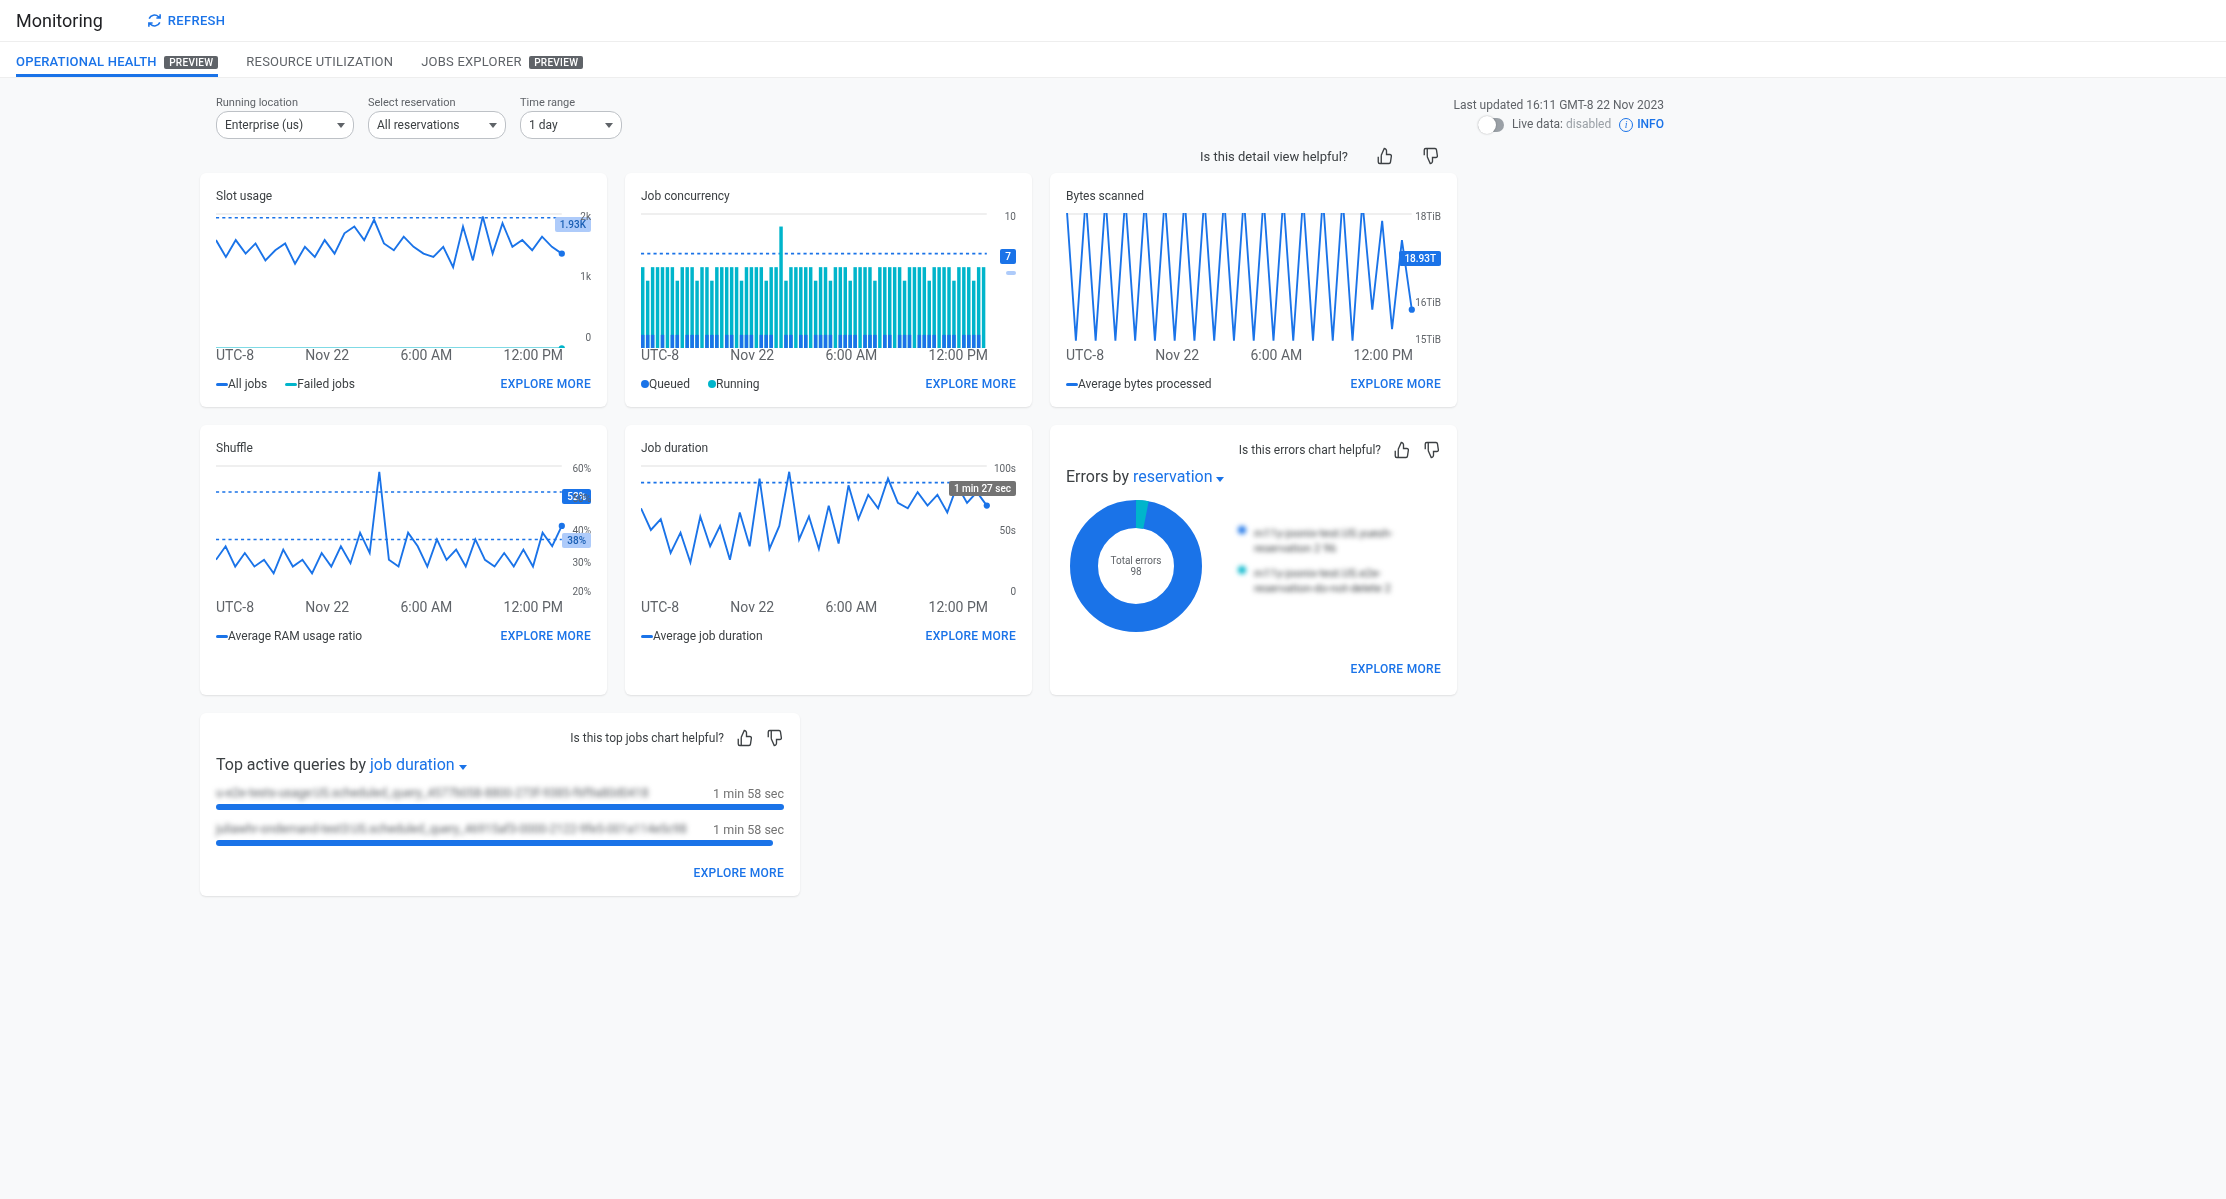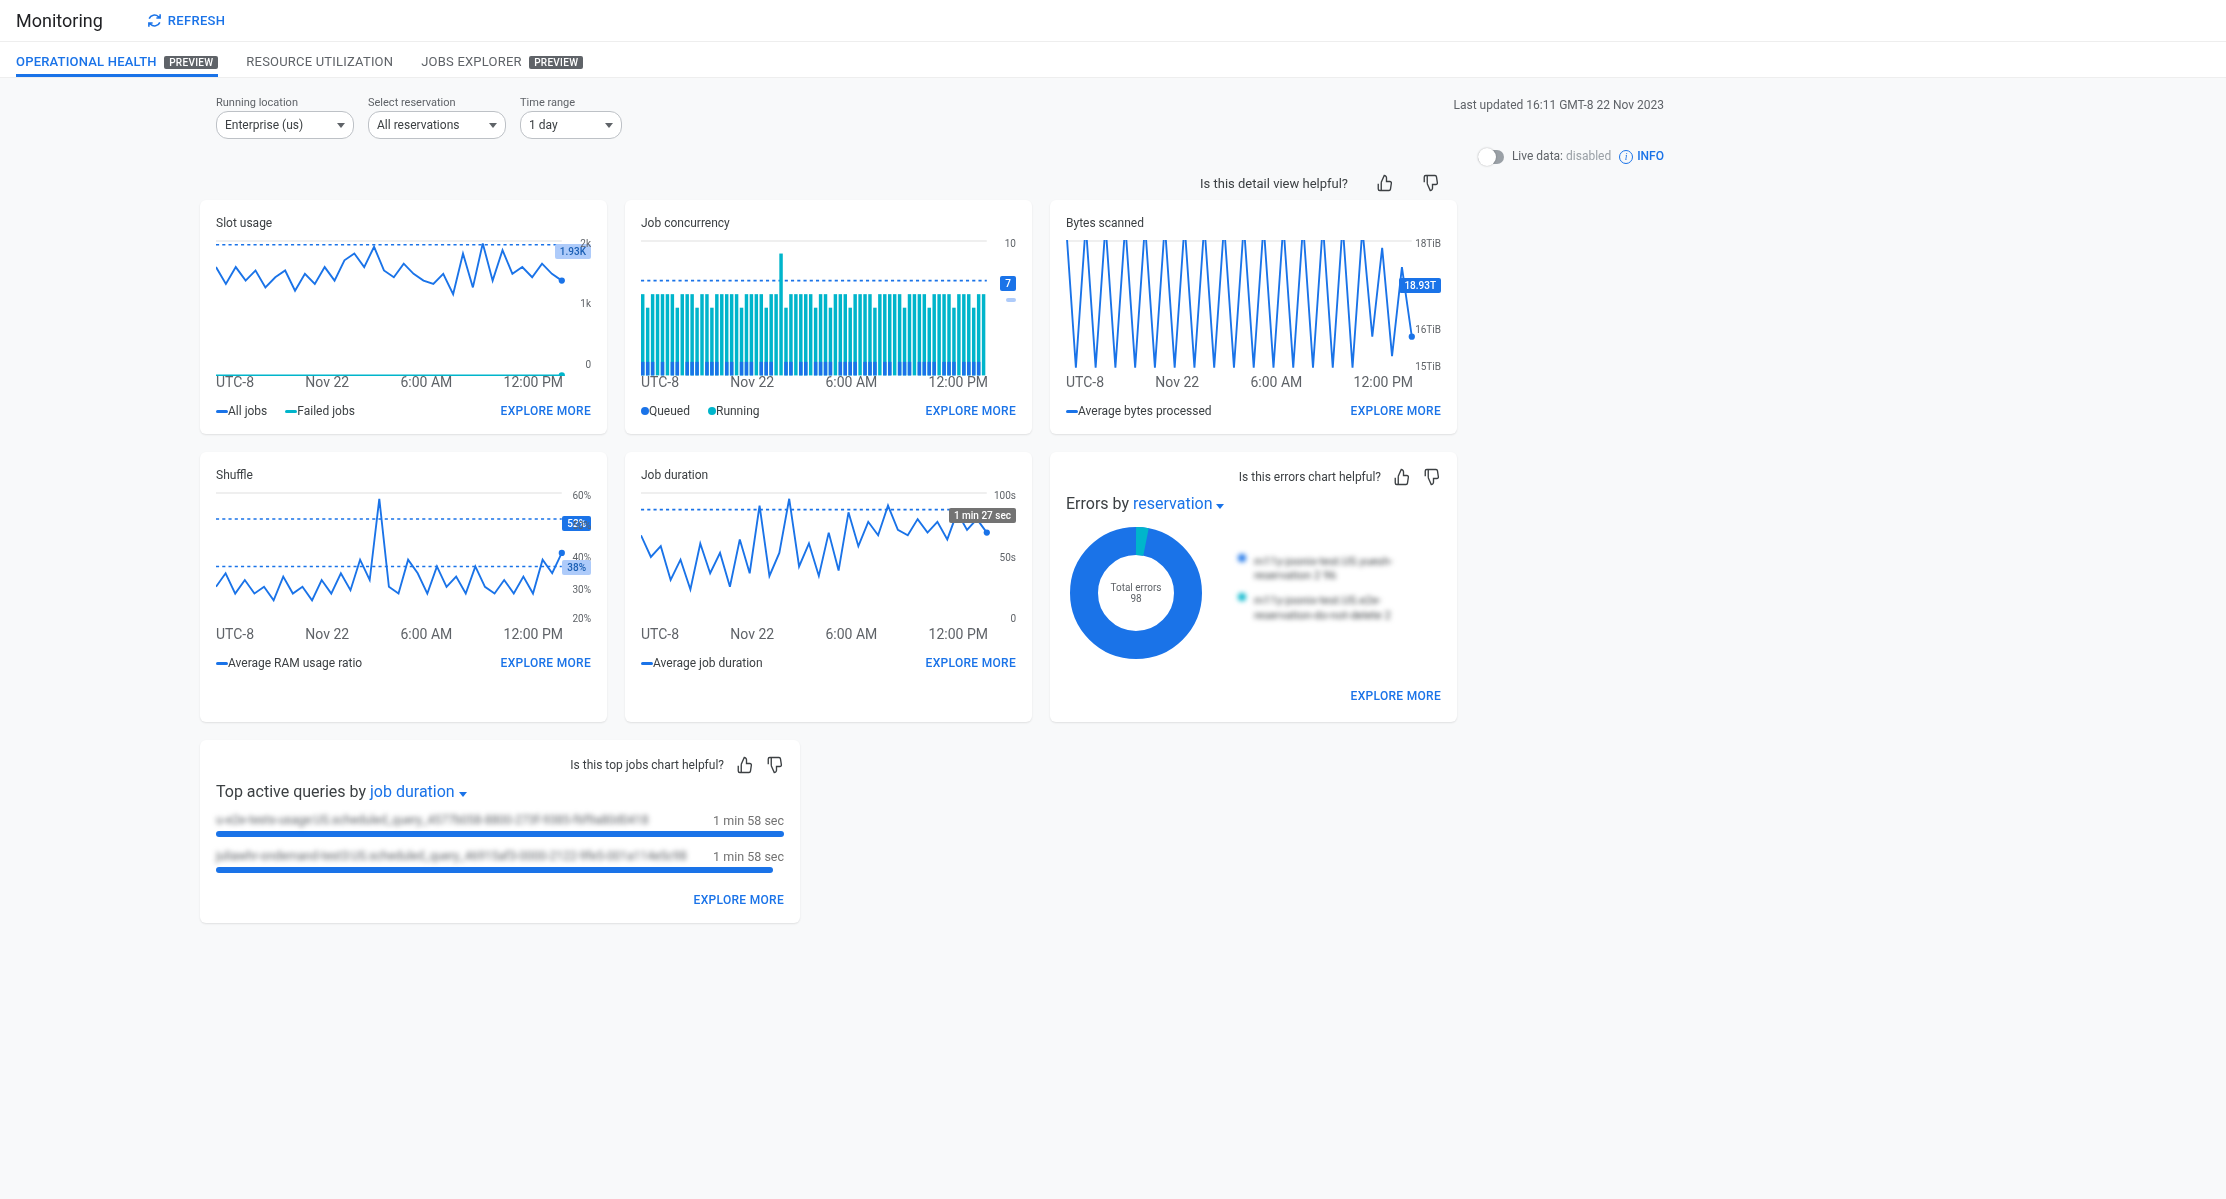--- a/index.html
+++ b/index.html
@@ -11,21 +11,21 @@
   .tab { padding: 0 0 8px 0; font-size: 13px; color: #5f6368; cursor: pointer; position: relative; letter-spacing: .2px; }
   .tab.active { color: #1a73e8; font-weight: 500; }
   .tab.active::after { content: ""; position: absolute; left: 0; right: 0; bottom: 0; height: 3px; background: #1a73e8; }
   .pill { background: #5f6368; color: #fff; font-size: 10px; padding: 1px 5px; border-radius: 2px; margin-left: 4px; font-weight: 500; letter-spacing: .3px;}
   .controls-row { display: flex; justify-content: space-between; align-items: flex-start; padding: 18px 16px 4px 16px; max-width: 1480px; margin: 0 auto 0 200px;}
   .filters { display: flex; gap: 14px; }
   .filter { display: flex; flex-direction: column; gap: 2px; }
   .filter label { font-size: 11px; color: #5f6368; }
   .filter .select { width: 138px; height: 28px; border: 1px solid #bdc1c6; border-radius: 12px; font-size: 12px; color: #3c4043; background: #fff; display: flex; align-items: center; justify-content: space-between; padding: 0 8px; cursor: pointer;}
   .meta { text-align: right; font-size: 12px; color: #5f6368; line-height: 1.6;}
-  .meta .row2 { display: flex; align-items: center; justify-content: flex-end; gap: 8px; margin-top: 32px; }
+  .meta .row2 { display: flex; align-items: center; justify-content: flex-end; gap: 8px; }
   .toggle { width: 26px; height: 14px; background: #9aa0a6; border-radius: 10px; position: relative;}
   .toggle::after { content: ""; position: absolute; left: 0; top: -2px; width: 18px; height: 18px; background: #fff; border-radius: 50%; box-shadow: 0 0 2px rgba(0,0,0,.3);}
   .info-btn { color: #1a73e8; font-weight: 500; display: flex; align-items: center; gap: 4px; cursor: pointer; }
   .info-icon { width: 14px; height: 14px; border: 1.5px solid #1a73e8; border-radius: 50%; display: inline-flex; align-items: center; justify-content: center; font-size: 10px; font-style: italic; font-family: serif;}
   .helpful-row { max-width: 1260px; margin: 4px 16px 8px 200px; display: flex; justify-content: flex-end; align-items: center; gap: 28px; padding-right: 20px;}
   .helpful-row.wide { max-width: 1260px; }
   .thumbs { width: 18px; height: 18px; color: #3c4043; cursor: pointer;}
   .grid { display: grid; grid-template-columns: repeat(3, 407px); gap: 18px; padding: 0 16px 20px 200px; align-items: start;}
   .card { background: #fff; border-radius: 6px; box-shadow: 0 1px 2px rgba(0,0,0,.1); padding: 16px; }
   .card h3 { font-size: 12px; font-weight: 400; color: #3c4043; margin-bottom: 10px;}

